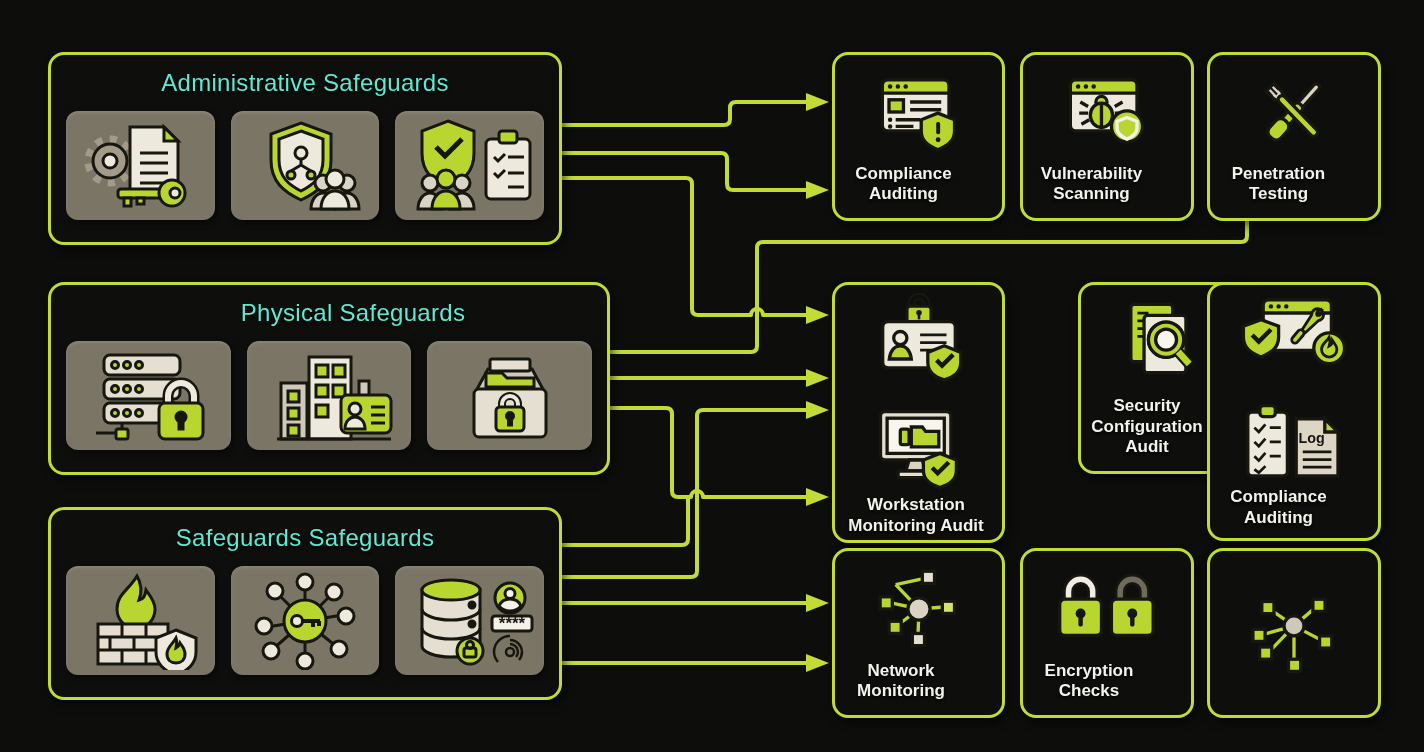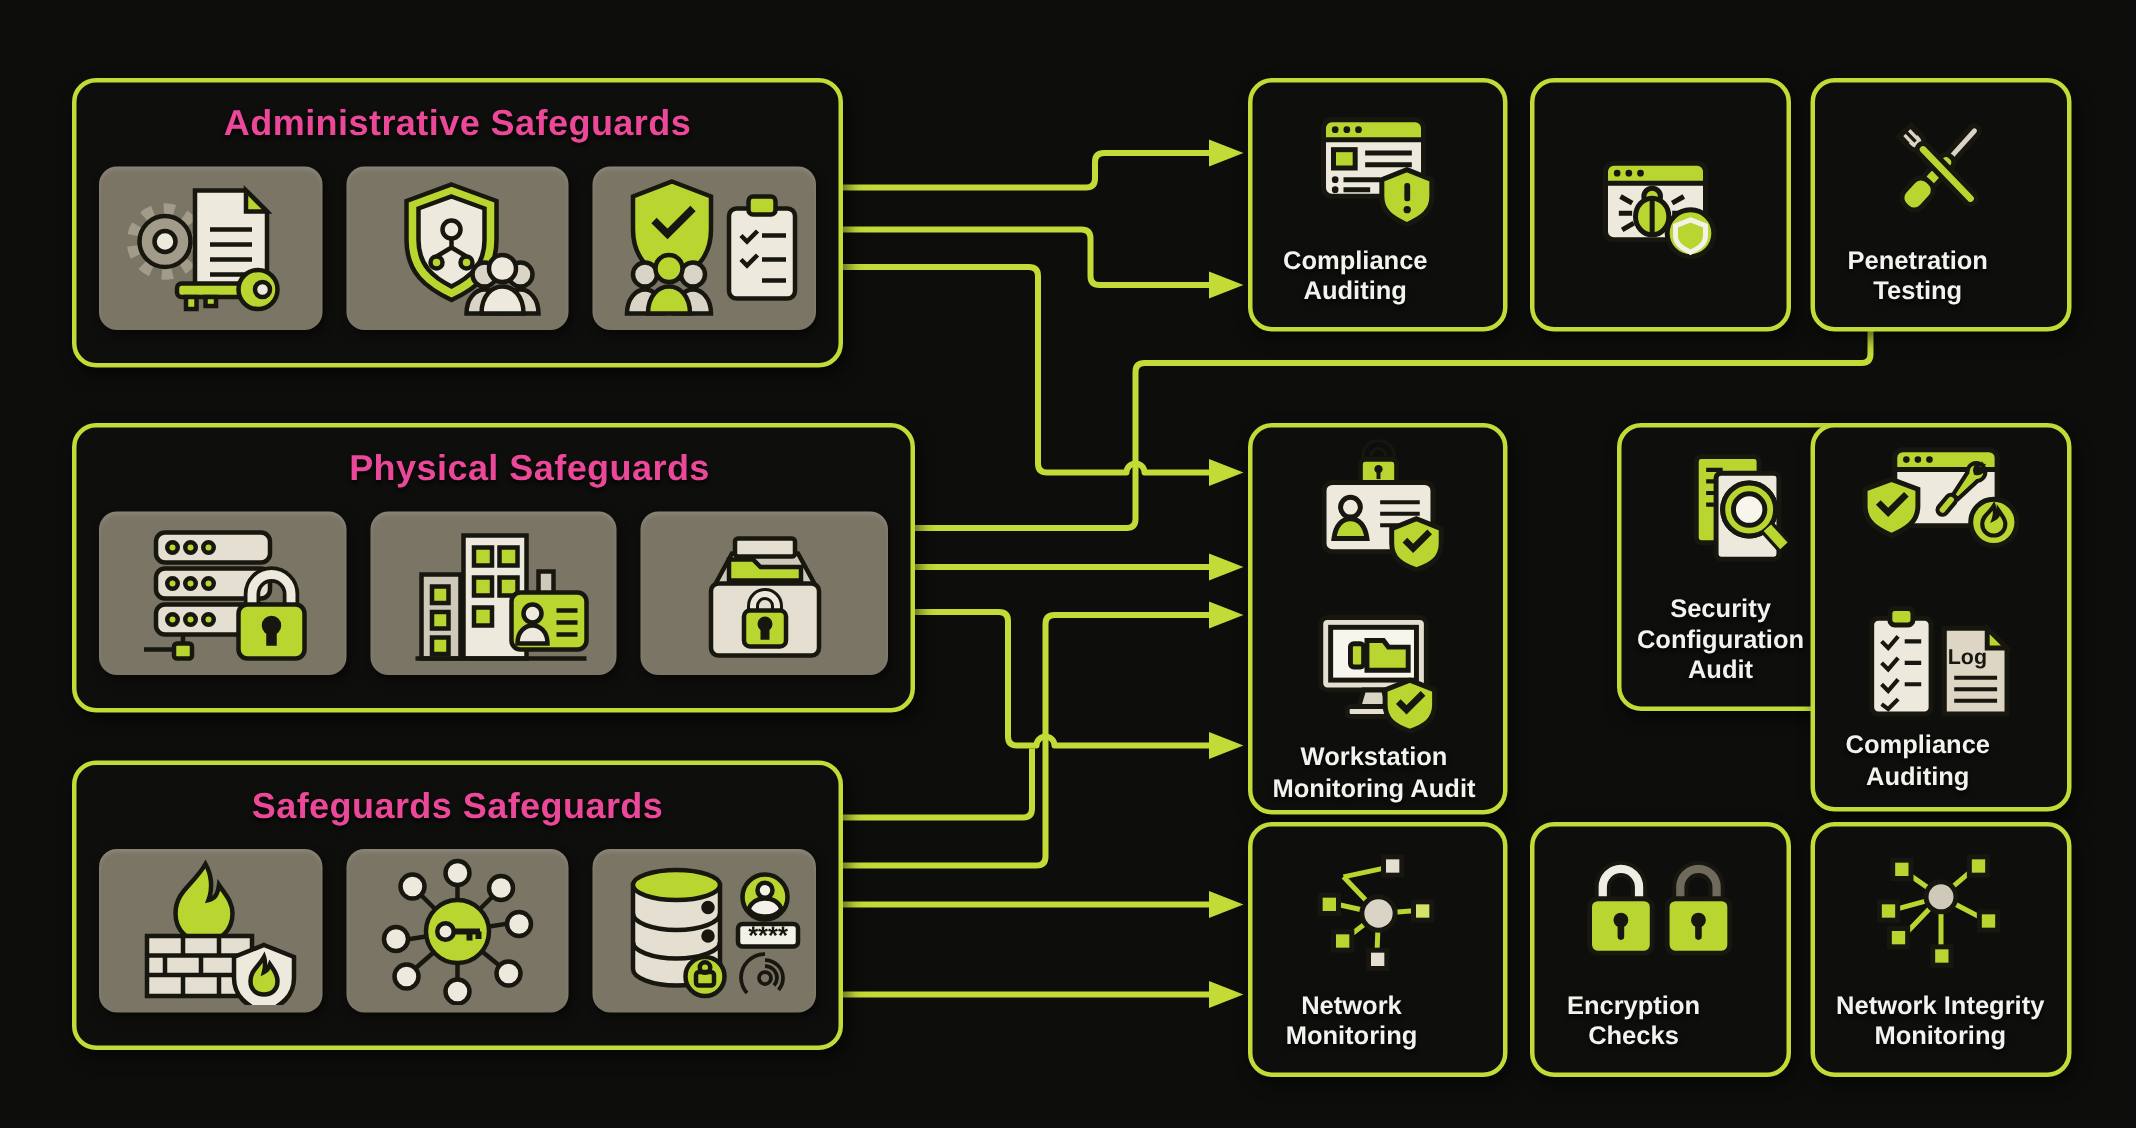--- a/index.html
+++ b/index.html
@@ -1,21 +1,21 @@
 <!DOCTYPE html>
 <html><head>
 <meta charset="utf-8">
 <style>
   html,body{margin:0;padding:0;background:#0b0b09;}
   #canvas{position:relative;width:1424px;height:752px;background:#0d0d0b;overflow:hidden;
           font-family:"Liberation Sans",sans-serif;}
   
   .group{position:absolute;left:48px;width:508px;border:3px solid #c3da37;border-radius:16px;
          background:#0e0e0c;box-shadow:3px 5px 10px rgba(0,0,0,.55);}
-  .group-title{color:#ec4899;font-size:24px;font-weight:700;text-align:center;margin-top:14px;
+  .group-title{color:#5eead4;font-size:24px;font-weight:400;text-align:center;margin-top:14px;
                letter-spacing:.3px;text-shadow:0 2px 3px rgba(0,0,0,.8);}
   .tile-row{position:absolute;left:15px;right:15px;top:56px;bottom:22px;display:flex;gap:16px;}
   .tile{flex:1;background:#7b7566;border-radius:12px;box-shadow:inset 0 2px 3px rgba(255,255,255,.12),2px 3px 6px rgba(0,0,0,.5);
         display:flex;align-items:center;justify-content:center;}
   .tile svg{display:block;}
   
   .node{position:absolute;border:3px solid #c3da37;border-radius:16px;background:#0e0e0c;
         display:flex;flex-direction:column;box-shadow:3px 5px 10px rgba(0,0,0,.55);}
   .node .icons{flex:1;display:flex;flex-direction:column;align-items:center;justify-content:center;gap:24px;padding-top:8px;}
   .node .label{color:#f3f2ec;font-size:17px;font-weight:700;line-height:1.22;text-align:center;
@@ -293,20 +293,21 @@
             <path d="M28 30 l-7 -4 M28 36 h-8 M29 42 l-7 4 M52 30 l7 -4 M52 36 h8 M51 42 l7 4"></path>
           </g>
           <circle cx="40" cy="26" r="5" fill="#b9d630"></circle>
           <ellipse cx="40" cy="38" rx="10" ry="11" fill="#b9d630"></ellipse>
           <path d="M40 28 v21" fill="none"></path>
           <circle cx="63" cy="48" r="14" fill="#b9d630"></circle>
           <path d="M63 40 l9 3.5 v6 c0 5 -4 7.5 -9 10 c-5 -2.5 -9 -5 -9 -10 v-6 z" fill="none" stroke="#f4f2e8" stroke-width="3"></path>
         </g>
       </svg>
     </div>
+    <div class="label" style="max-width:125px;">Vulnerability Scanning</div>
   </div>
 
   <div class="node" style="left:1207px;top:52px;width:168px;height:163px;">
     <div class="icons">
       <svg width="100" height="78" viewBox="0 0 90 70">
         <g stroke="#17170f" stroke-width="3">
           <g transform="rotate(42 45 35)">
             <rect x="42" y="2" width="6" height="26" rx="3" fill="#d9d4c6"></rect>
             <rect x="40.5" y="26" width="9" height="22" rx="4" fill="#b9d630"></rect>
             <rect x="38" y="46" width="14" height="20" rx="6" fill="#b9d630"></rect>
@@ -459,16 +460,15 @@
           <rect x="16" y="4" width="11" height="11" fill="#b9d630"></rect>
           <rect x="62" y="2" width="11" height="11" fill="#b9d630"></rect>
           <rect x="8" y="29" width="11" height="11" fill="#b9d630"></rect>
           <rect x="14" y="45" width="11" height="11" fill="#b9d630"></rect>
           <rect x="40" y="56" width="11" height="11" fill="#b9d630"></rect>
           <rect x="68" y="35" width="11" height="11" fill="#b9d630"></rect>
           <circle cx="45" cy="26" r="9" fill="#cfc9ba"></circle>
         </g>
       </svg>
     </div>
-    <div class="label" style="max-width:155px;">Network Integrity Monitoring</div>
   </div>
 
 </div>
 
 </body></html>

